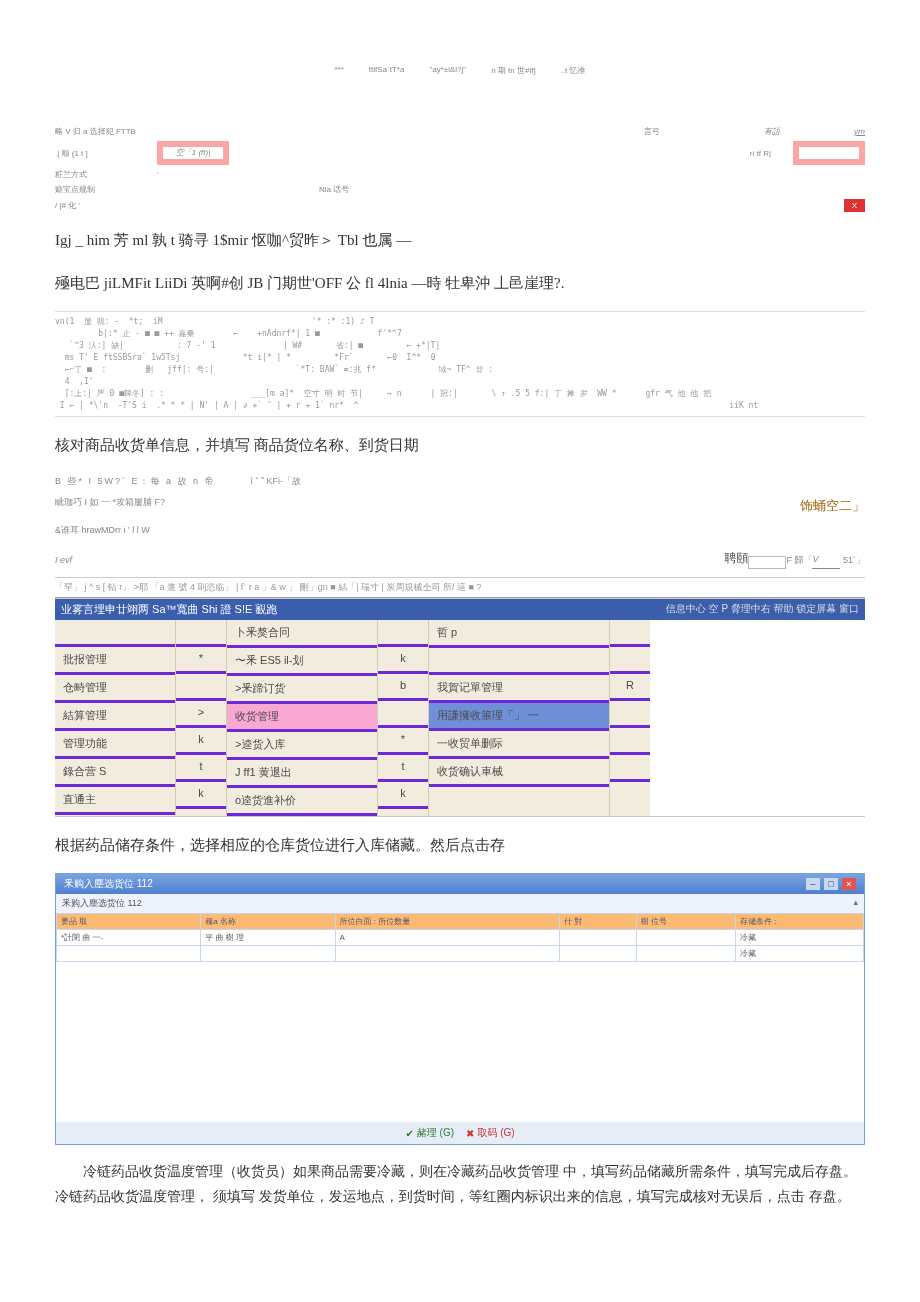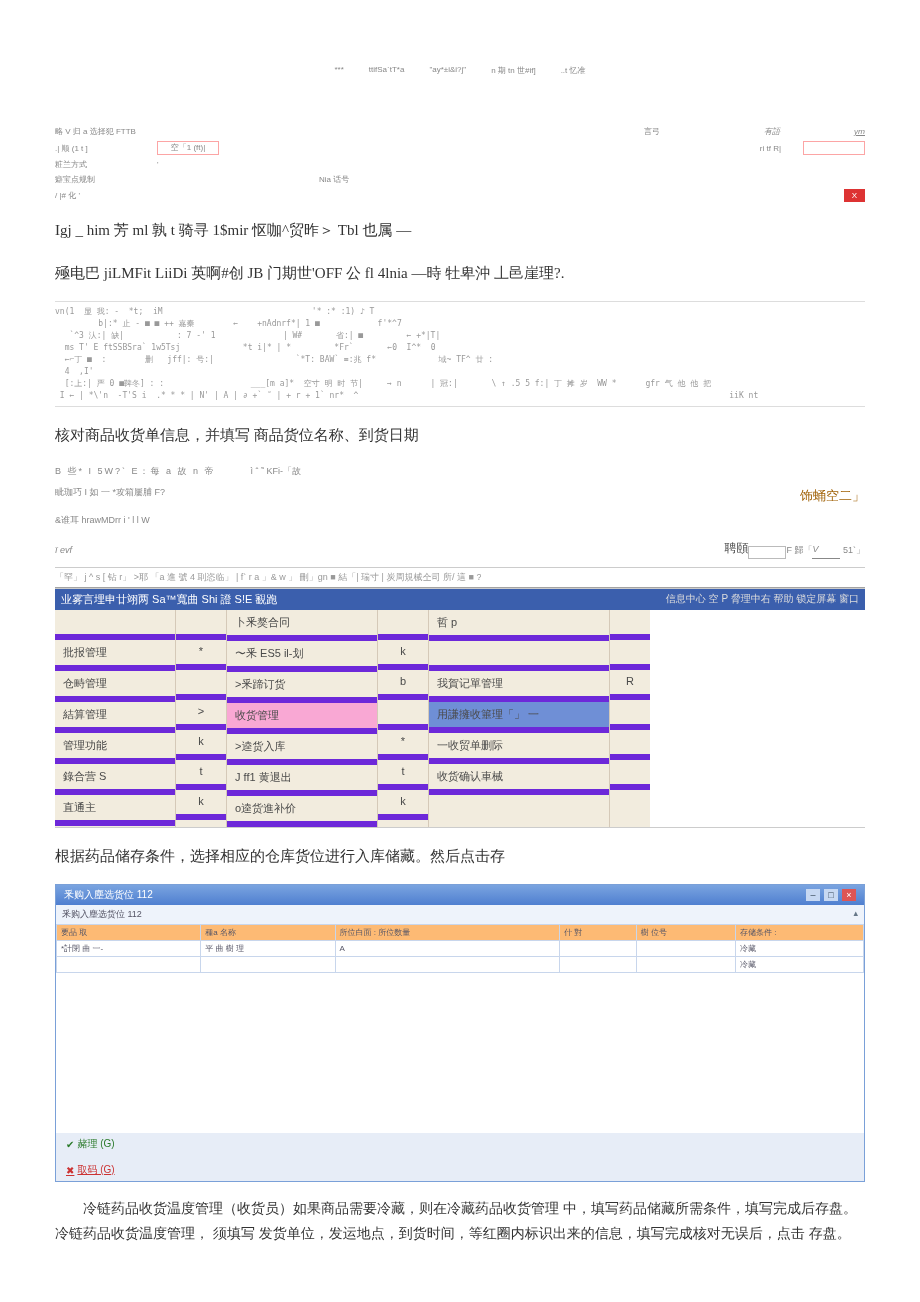--- a/index.html
+++ b/index.html
@@ -30,24 +30,25 @@
   .form-row {
     font-size: 8px;
     color: #888;
     display: flex;
     align-items: center;
     gap: 22px;
     margin: 4px 0;
   }
   .form-lbl { min-width: 80px; }
   .form-box {
-    border: 1px solid #fca5a5;
+    border: 6px solid #fca5a5;
     min-width: 60px;
     height: 12px;
     display: inline-block;
+    font-style: italic;
   }
   .form-field {
     display: flex;
     align-items: center;
     gap: 6px;
   }
   .link-u {
     text-decoration: underline;
     color: #888;
   }
@@ -141,21 +142,21 @@
   }
   .menu-col:last-child { border-right: none; }
   .col-a { width: 120px; }
   .col-b { width: 50px; text-align:center;}
   .col-c { width: 150px; }
   .col-d { width: 50px; text-align:center;}
   .col-e { width: 180px; }
   .col-f { width: 40px; text-align:center;}
   .mrow {
     padding: 5px 8px;
-    border-bottom: 6px solid #6d28d9;
+    border-bottom: 3px solid #6d28d9;
     min-height: 14px;
   }
   .col-a .mrow, .col-b .mrow, .col-c .mrow, .col-d .mrow, .col-e .mrow, .col-f .mrow {
     font-size: 11px;
     color: #4a4a4a;
   }
   .cell-highlight {
     background: #f9a8d4;
     color: #2b4fa2;
   }
@@ -228,29 +229,28 @@
     height: 160px;
     background: #fff;
   }
   .panel-footer {
     background: #e7edf7;
     display: flex;
     justify-content: center;
     gap: 12px;
     padding: 4px 10px;
     font-size: 10px;
-    flex-direction: column;
   }
   .btn-ok {
     color: #2a7a2a;
     display:flex; align-items:center; gap:3px;
   }
   .btn-cancel {
     color: #c33;
-    display:flex; align-items:center; gap:3px;text-decoration:underline;
+    display:flex; align-items:center; gap:3px;
   }
   .btn-ok::before { content: "✔"; color:#2a7a2a; }
   .btn-cancel::before { content: "✖"; color:#c33; }
 
   .small-box {
     display:inline-block;
     border:1px solid #bbb;
     height:11px; width:36px;
     vertical-align:middle;
   }

